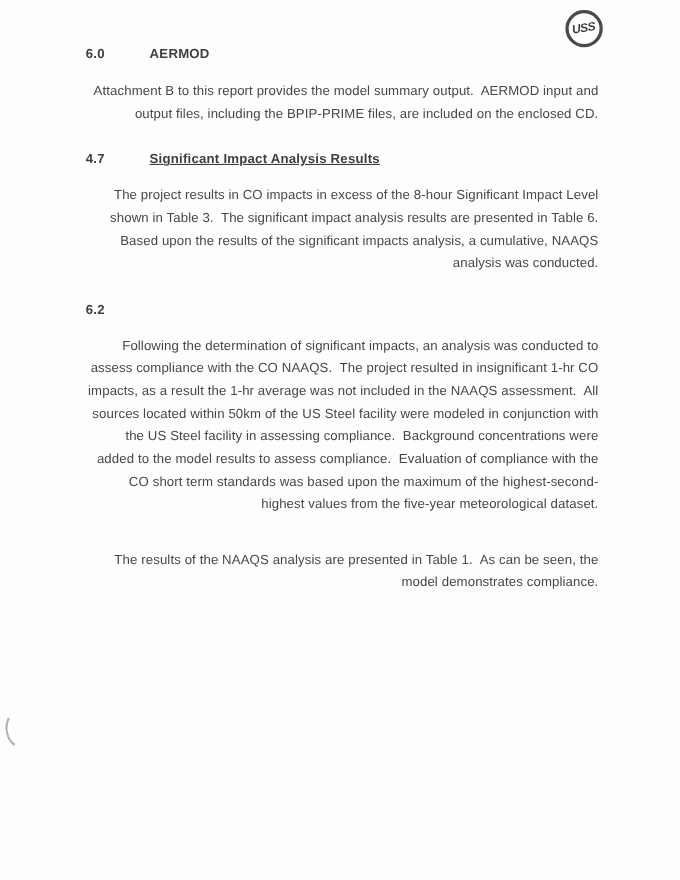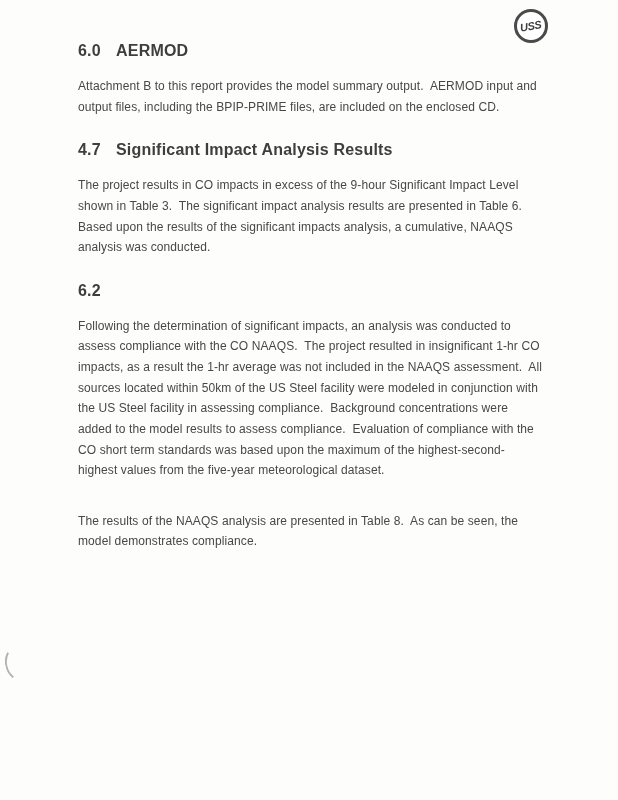--- a/index.html
+++ b/index.html
@@ -40,37 +40,39 @@
 
   .content {
     position: absolute;
     left: 78px;
     top: 42px;
     width: 466px;
   }
 
   .heading {
     display: flex;
-    font-size: 16px;
+    font-size: 12px;
     font-weight: bold;
     color: #3e3e3e;
     margin-top: 24px;
     margin-bottom: 16px;
     letter-spacing: 0.2px;
+    gap: 20px;
   }
   .heading:first-child { margin-top: 0; }
   .heading .num { width: 38px; flex: 0 0 38px; }
-  .heading .title.u { }
+  .heading .title.u { text-decoration: underline; }
 
   .para {
     font-size: 12px;
     line-height: 1.72;
     margin-bottom: 16px;
     white-space: pre-wrap;
     letter-spacing: 0.1px;
+    text-align: right;
   }
   .para.gap-before { margin-top: 30px; }
 
   
   .artifact {
     position: absolute;
     left: 5px;
     top: 645px;
     width: 30px;
     height: 36px;
@@ -94,25 +96,25 @@
     <div class="heading">
       <span class="num">6.0</span>
       <span class="title">AERMOD</span>
     </div>
     <p class="para">Attachment B to this report provides the model summary output.  AERMOD input and output files, including the BPIP-PRIME files, are included on the enclosed CD.</p>
 
     <div class="heading">
       <span class="num">4.7</span>
       <span class="title u">Significant Impact Analysis Results</span>
     </div>
-    <p class="para">The project results in CO impacts in excess of the 9-hour Significant Impact Level shown in Table 3.  The significant impact analysis results are presented in Table 6. Based upon the results of the significant impacts analysis, a cumulative, NAAQS analysis was conducted.</p>
+    <p class="para">The project results in CO impacts in excess of the 8-hour Significant Impact Level shown in Table 3.  The significant impact analysis results are presented in Table 6. Based upon the results of the significant impacts analysis, a cumulative, NAAQS analysis was conducted.</p>
 
     <div class="heading">
       <span class="num">6.2</span>
     </div>
     <p class="para">Following the determination of significant impacts, an analysis was conducted to assess compliance with the CO NAAQS.  The project resulted in insignificant 1-hr CO impacts, as a result the 1-hr average was not included in the NAAQS assessment.  All sources located within 50km of the US Steel facility were modeled in conjunction with the US Steel facility in assessing compliance.  Background concentrations were added to the model results to assess compliance.  Evaluation of compliance with the CO short term standards was based upon the maximum of the highest-second-highest values from the five-year meteorological dataset.</p>
-    <p class="para gap-before">The results of the NAAQS analysis are presented in Table 8.  As can be seen, the model demonstrates compliance.</p>
+    <p class="para gap-before">The results of the NAAQS analysis are presented in Table 1.  As can be seen, the model demonstrates compliance.</p>
 
   </div>
 
   <div class="artifact"></div>
 
 </div>
 
 </body></html>

